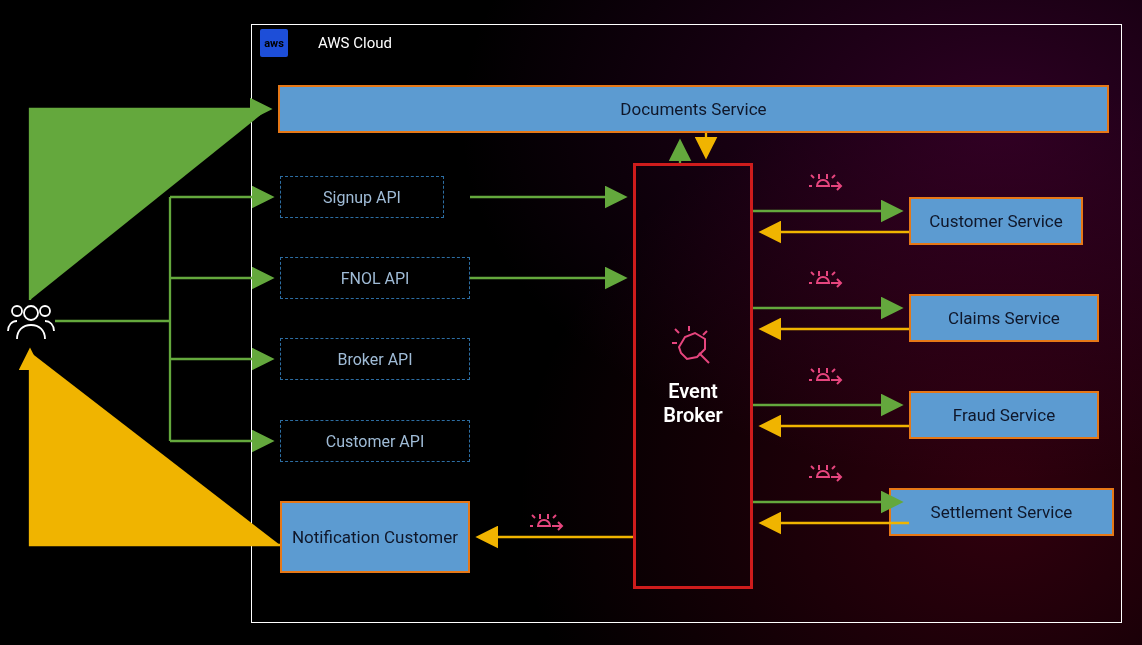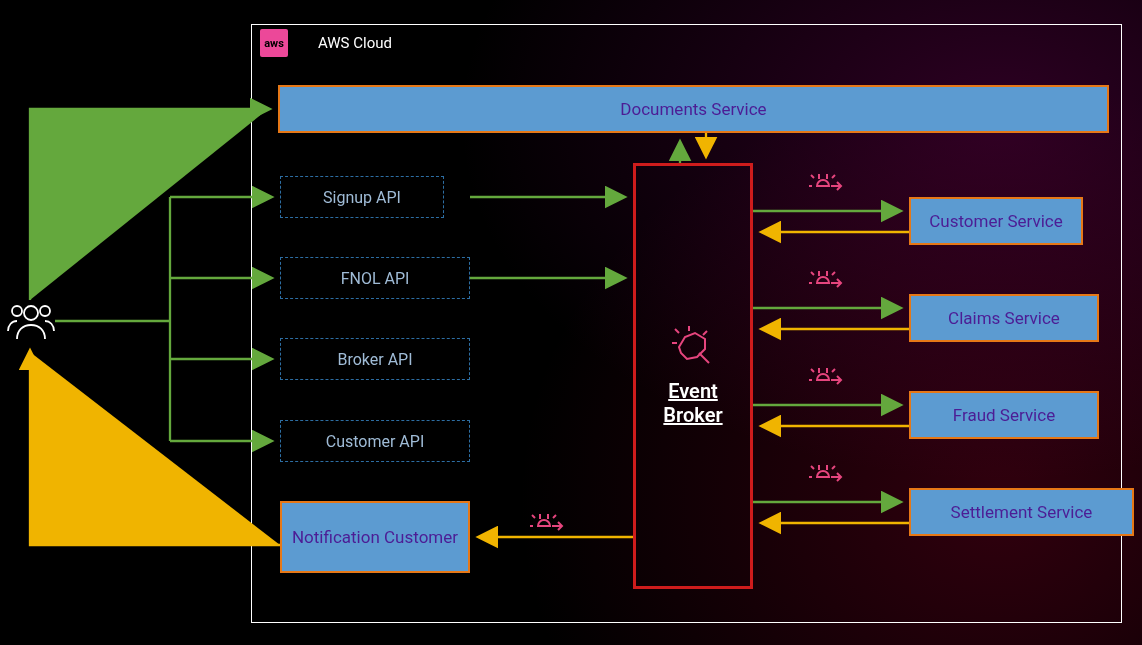--- a/index.html
+++ b/index.html
@@ -16,33 +16,33 @@
   
   .cloud{
     position:absolute;left:251px;top:24px;width:871px;height:599px;
     border:1px solid #fff;box-sizing:border-box;
   }
   .cloud-header{
     position:absolute;left:0;top:0;height:28px;display:flex;align-items:center;gap:10px;
     padding:4px 8px;
   }
   .aws-tile{
-    width:28px;height:28px;background:#ec4899;display:flex;align-items:center;justify-content:center;
+    width:28px;height:28px;background:#1d4ed8;display:flex;align-items:center;justify-content:center;
     color:#000;font-size:11px;font-weight:700;border-radius:2px;
   }
   .cloud-title{font-size:15px;font-weight:400;margin-left:20px;}
 
   
   .node{
     position:absolute;box-sizing:border-box;display:flex;align-items:center;justify-content:center;
     font-size:17px;text-align:center;
   }
-  .service{background:#5c9bd1;border:2px solid #e67817;color:#4c1d95;text-align:center;}
+  .service{background:#5c9bd1;border:2px solid #e67817;color:#0f172a;text-align:center;}
   .api{border:1px dashed #2d6ea3;color:#9fbbd6;font-size:16px;}
-  .broker{border:3px solid #ce1c1c;color:#fff;flex-direction:column;gap:10px;font-size:20px;font-weight:600;text-decoration:underline;}
+  .broker{border:3px solid #ce1c1c;color:#fff;flex-direction:column;gap:10px;font-size:20px;font-weight:600;}
 
   
   .users{position:absolute;left:6px;top:299px;color:#fff;}
 
   
   .evicon{position:absolute;stroke:#e6457e;fill:none;stroke-width:2;}
 
   
   svg.arrows{position:absolute;inset:0;pointer-events:none;}
   .arr-g{stroke:#64a83d;fill:#64a83d;}
@@ -112,21 +112,21 @@
 
 <div class="node service" style="left:909px;top:197px;width:174px;height:48px">
   <span>Customer Service</span>
 </div>
 <div class="node service" style="left:909px;top:294px;width:190px;height:48px">
   <span>Claims Service</span>
 </div>
 <div class="node service" style="left:909px;top:391px;width:190px;height:48px">
   <span>Fraud Service</span>
 </div>
-<div class="node service" style="left:909px;top:488px;width:225px;height:48px">
+<div class="node service" style="left:889px;top:488px;width:225px;height:48px">
   <span>Settlement Service</span>
 </div>
 
 <svg class="evicon" style="left:809px;top:172px" width="34" height="28" viewBox="0 0 34 28">
   <g>
       <path d="M8 14a6 6 0 1 1 12 0h-12z"></path>
       <line x1="10" y1="7" x2="10" y2="2"></line>
       <line x1="18" y1="7" x2="18" y2="2"></line>
       <line x1="3" y1="14" x2="0" y2="14"></line>
       <line x1="5" y1="6" x2="2" y2="3"></line>

